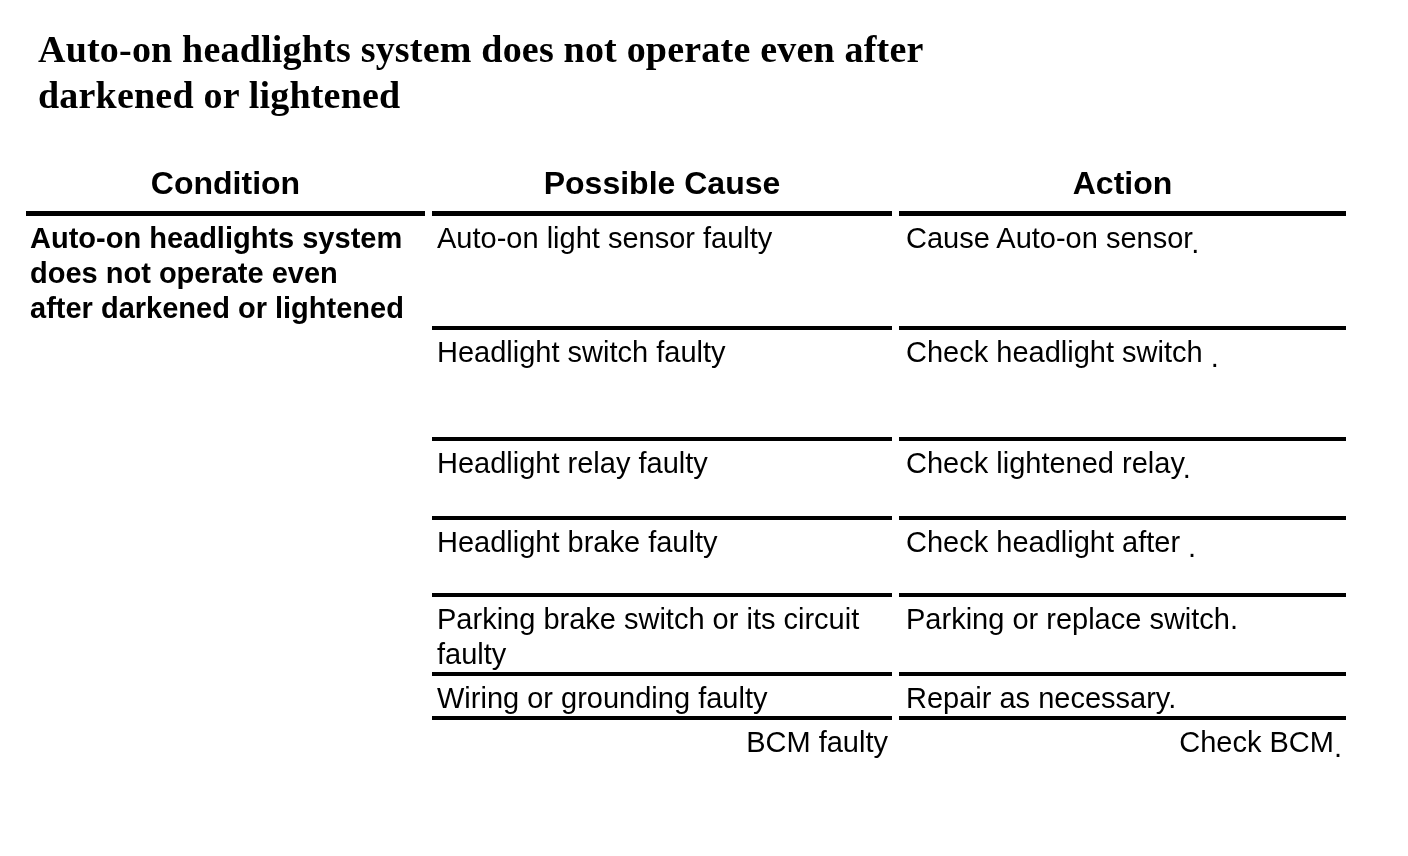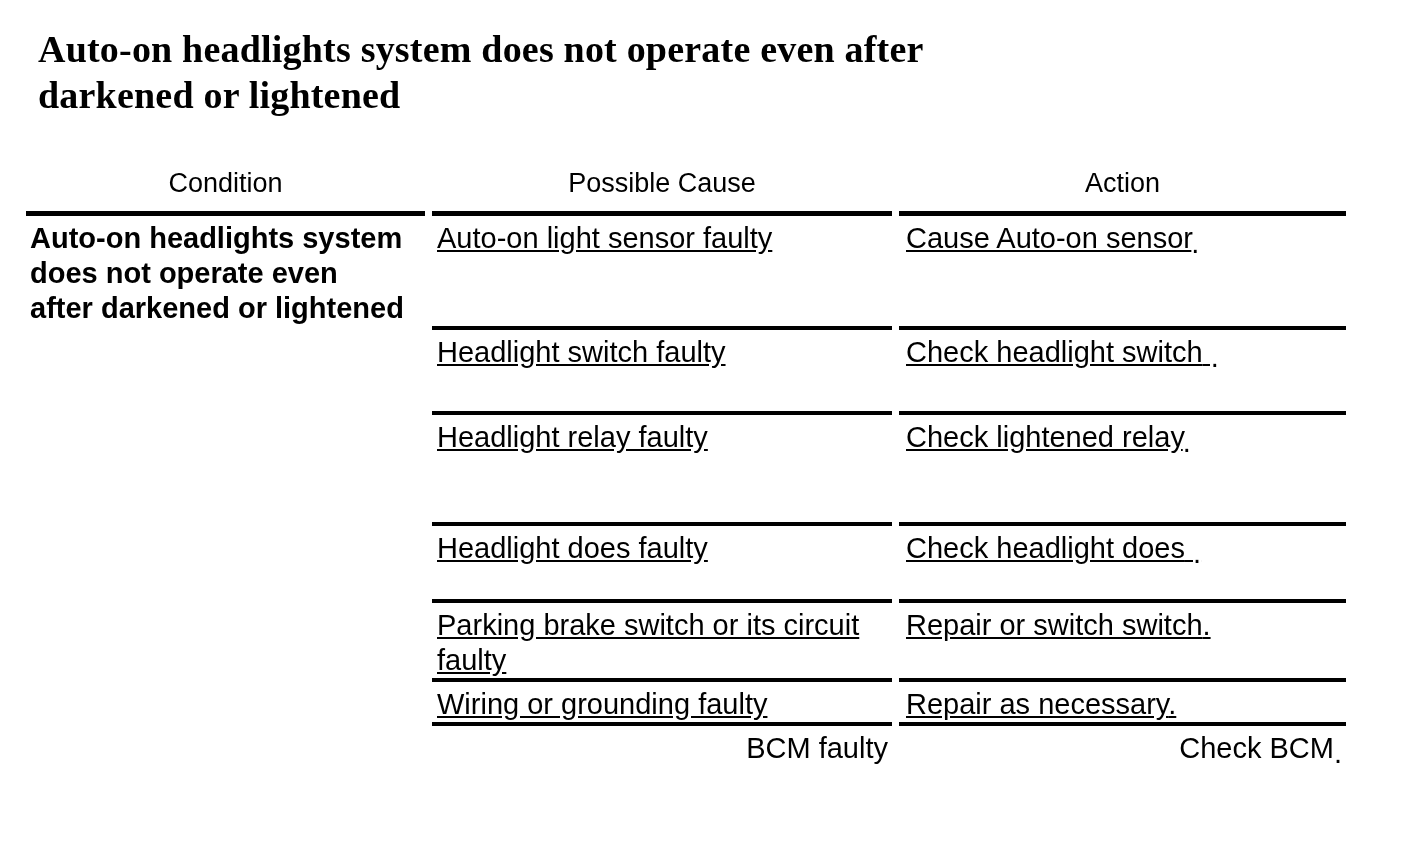--- a/index.html
+++ b/index.html
@@ -26,44 +26,44 @@
     margin: 41px 0 0 19px;
     font-family: "Liberation Sans", sans-serif;
     font-size: 29px;
     line-height: 35px;
   }
   col.c1 { width: 399px; }
   col.c2 { width: 460px; }
   col.c3 { width: 447px; }
   th {
     font-family: "Liberation Sans", sans-serif;
-    font-weight: normal;
-    font-size: 27px;
+    font-weight: bold;
+    font-size: 32px;
     text-align: center;
     vertical-align: bottom;
     height: 57px;
     box-sizing: border-box;
     padding: 0 0 10px 0;
     border-bottom: 5px solid #000000;
   }
   td {
     vertical-align: top;
     box-sizing: border-box;
     padding: 5px 4px 0 5px;
     text-align: left;
   }
   td.cond {
     font-weight: bold;
     padding: 5px 20px 0 4px;
   }
-  td.cell { border-bottom: 4px solid #000000; text-decoration: underline; }
+  td.cell { border-bottom: 4px solid #000000; }
   td.act  { padding-left: 7px; }
   tr.r1 > td.cell { height: 114px; }
-  tr.r2 > td.cell { height: 85px; margin-left: 28px; }
-  tr.r3 > td.cell { height: 111px; }
+  tr.r2 > td.cell { height: 111px; margin-left: 28px; }
+  tr.r3 > td.cell { height: 79px; }
   tr.r4 > td.cell { height: 77px; }
   tr.r5 > td.cell { height: 79px; }
   tr.r6 > td.cell { height: 43px; }
   tr.r7 > td.last { height: 46px; border-bottom: none; text-align: right; }
   .pdot { display: inline; }
   .plow { position: relative; top: 5px; }
 </style>
 </head>
 <body>
 
@@ -91,26 +91,26 @@
     </tr>
     <tr class="r2">
       <td class="cell">Headlight switch faulty</td>
       <td class="cell act"><span>Check headlight switch</span><span class="pdot plow"> .</span></td>
     </tr>
     <tr class="r3">
       <td class="cell">Headlight relay faulty</td>
       <td class="cell act"><span>Check lightened relay</span><span class="pdot plow">.</span></td>
     </tr>
     <tr class="r4">
-      <td class="cell">Headlight does faulty</td>
-      <td class="cell act"><span>Check headlight does</span><span class="pdot plow"> .</span></td>
+      <td class="cell">Headlight brake faulty</td>
+      <td class="cell act"><span>Check headlight after</span><span class="pdot plow"> .</span></td>
     </tr>
     <tr class="r5">
       <td class="cell">Parking brake switch or its circuit faulty</td>
-      <td class="cell act"><span>Repair or switch switch</span><span class="pdot">.</span></td>
+      <td class="cell act"><span>Parking or replace switch</span><span class="pdot">.</span></td>
     </tr>
     <tr class="r6">
       <td class="cell">Wiring or grounding faulty</td>
       <td class="cell act"><span>Repair as necessary</span><span class="pdot">.</span></td>
     </tr>
     <tr class="r7">
       <td class="last">BCM faulty</td>
       <td class="last act"><span>Check BCM</span><span class="pdot plow">.</span></td>
     </tr>
   </tbody>

